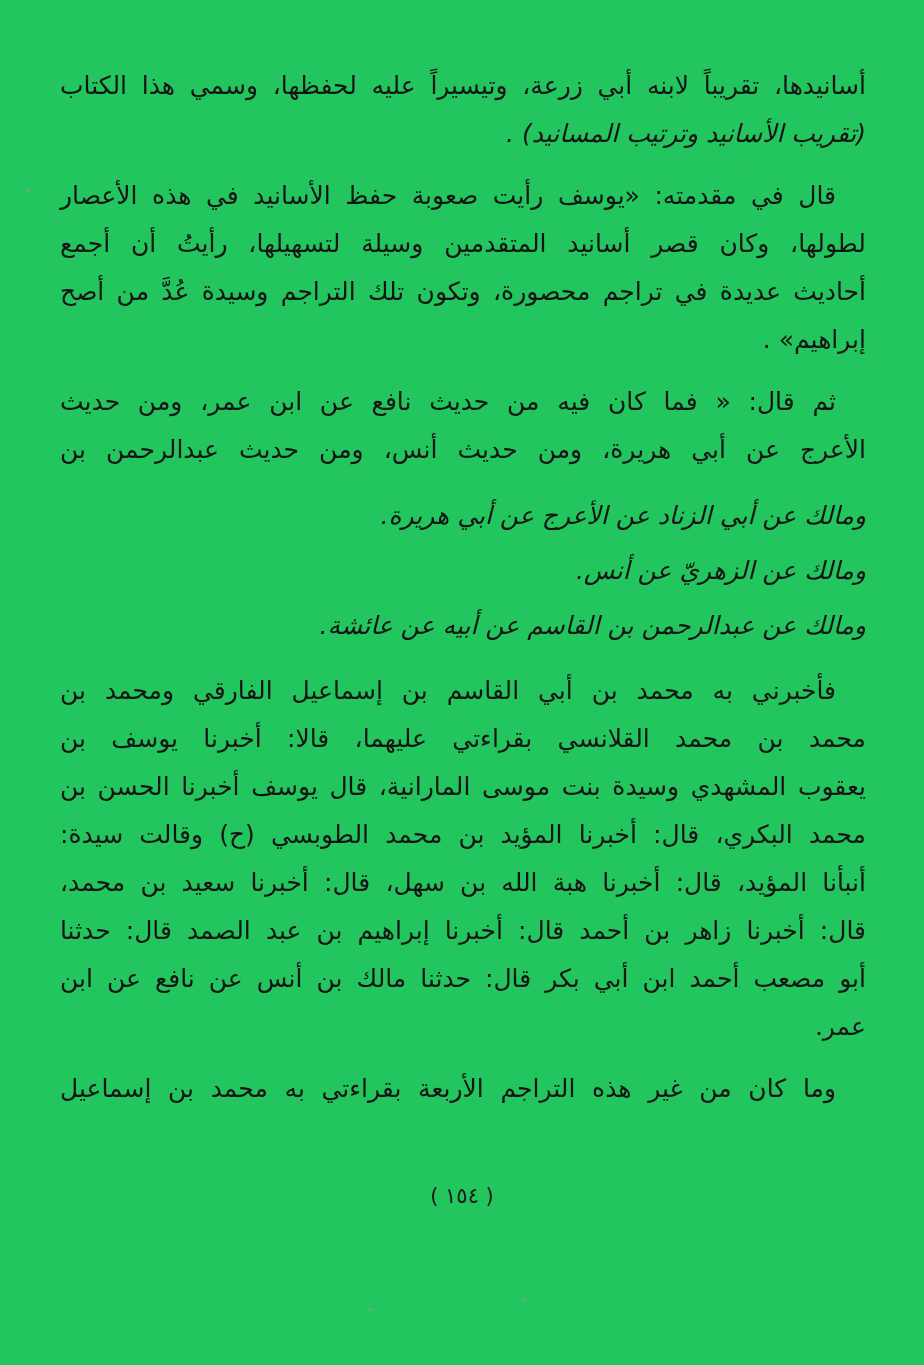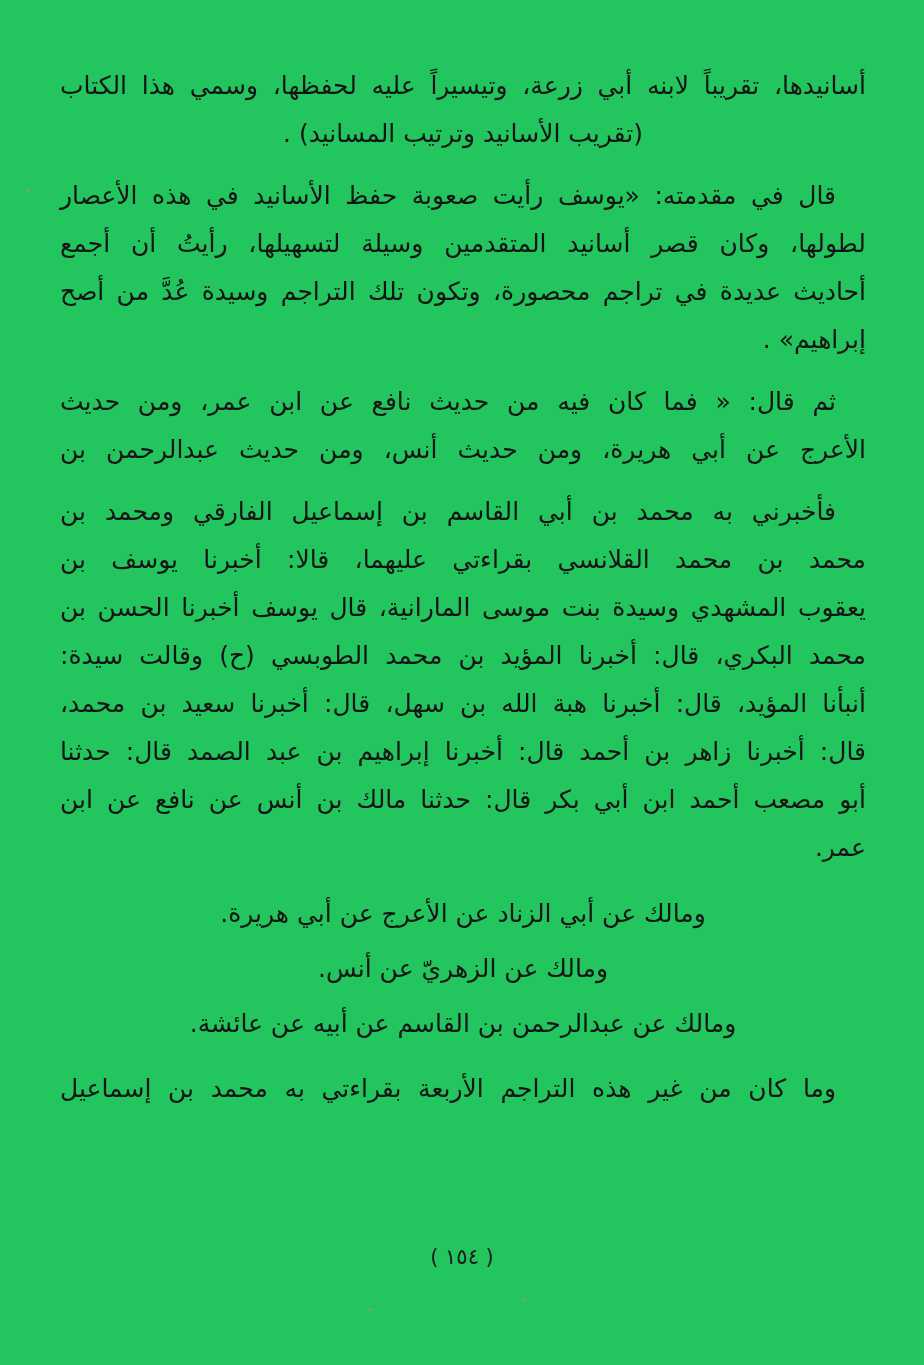--- a/index.html
+++ b/index.html
@@ -37,32 +37,33 @@
   .line.justify {
     white-space: normal;
     text-align: justify;
     text-align-last: justify;
     word-spacing: 2px;
   }
   .line.start {
     text-align: right;
   }
   .line.center {
-    text-align: center;
+    text-align: right;
     white-space: normal;
+    font-style: italic;
   }
   .line.indent {
     padding-right: 30px;
   }
   .quote-block .line {
     line-height: 55px;
   }
   .page-number {
     position: absolute;
-    top: 1245px;
+    top: 1184px;
     left: 0;
     width: 100%;
     text-align: center;
     font-size: 21px;
     letter-spacing: 3px;
     color: #1a1a1a;
     direction: rtl;
   }
   .speck {
     position: absolute;
@@ -93,35 +94,35 @@
       <div class="line justify">لطولها، وكان قصر أسانيد المتقدمين وسيلة لتسهيلها، رأيتُ أن أجمع</div>
       <div class="line justify">أحاديث عديدة في تراجم محصورة، وتكون تلك التراجم وسيدة عُدَّ من أصح</div>
       <div class="line start">إبراهيم» .</div>
     </div>
 
     <div class="para">
       <div class="line justify indent">ثم قال: « فما كان فيه من حديث نافع عن ابن عمر، ومن حديث</div>
       <div class="line justify">الأعرج عن أبي هريرة، ومن حديث أنس، ومن حديث عبدالرحمن بن</div>
     </div>
 
+    <div class="para quote-block">
+      <div class="line center">ومالك عن أبي الزناد عن الأعرج عن أبي هريرة.</div>
+      <div class="line center">ومالك عن الزهريّ عن أنس.</div>
+      <div class="line center">ومالك عن عبدالرحمن بن القاسم عن أبيه عن عائشة.</div>
+    </div>
+
     <div class="para">
       <div class="line justify indent">فأخبرني به محمد بن أبي القاسم بن إسماعيل الفارقي ومحمد بن</div>
       <div class="line justify">محمد بن محمد القلانسي بقراءتي عليهما، قالا: أخبرنا يوسف بن</div>
       <div class="line justify">يعقوب المشهدي وسيدة بنت موسى المارانية، قال يوسف أخبرنا الحسن بن</div>
       <div class="line justify">محمد البكري، قال: أخبرنا المؤيد بن محمد الطوبسي (ح) وقالت سيدة:</div>
       <div class="line justify">أنبأنا المؤيد، قال: أخبرنا هبة الله بن سهل، قال: أخبرنا سعيد بن محمد،</div>
       <div class="line justify">قال: أخبرنا زاهر بن أحمد قال: أخبرنا إبراهيم بن عبد الصمد قال: حدثنا</div>
       <div class="line justify">أبو مصعب أحمد ابن أبي بكر قال: حدثنا مالك بن أنس عن نافع عن ابن</div>
       <div class="line start">عمر.</div>
-    </div>
-
-    <div class="para quote-block">
-      <div class="line center">ومالك عن أبي الزناد عن الأعرج عن أبي هريرة.</div>
-      <div class="line center">ومالك عن الزهريّ عن أنس.</div>
-      <div class="line center">ومالك عن عبدالرحمن بن القاسم عن أبيه عن عائشة.</div>
     </div>
 
     <div class="para">
       <div class="line justify indent">وما كان من غير هذه التراجم الأربعة بقراءتي به محمد بن إسماعيل</div>
     </div>
 
   </div>
 
   <div class="page-number">( ١٥٤ )</div>
 

